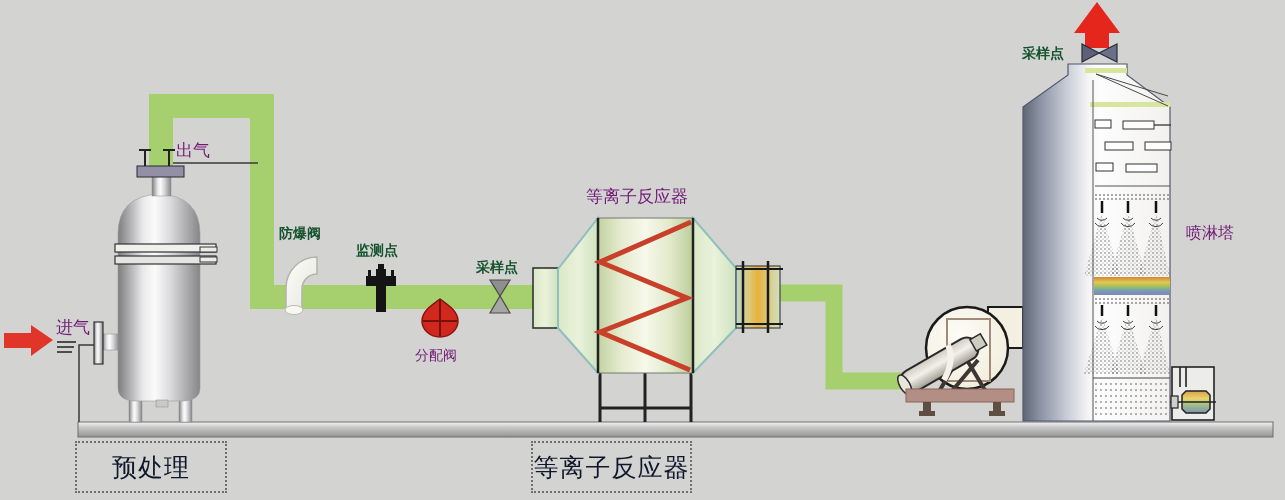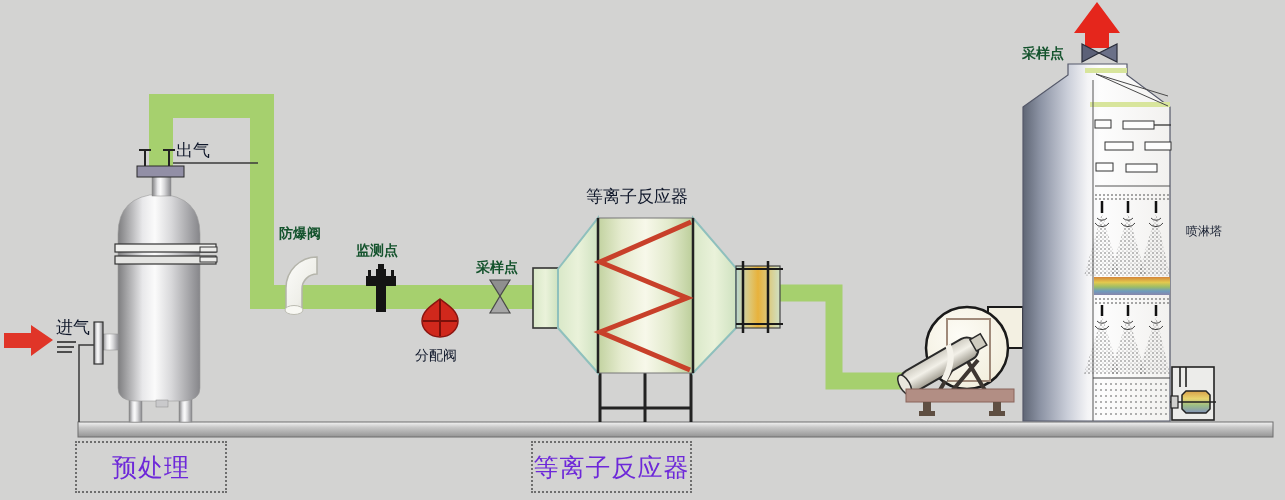--- a/index.html
+++ b/index.html
@@ -1,28 +1,28 @@
 <!DOCTYPE html>
 <html><head>
 <meta charset="utf-8">
 <style>
   html,body{margin:0;padding:0;}
   body{font-family:"Liberation Sans","DejaVu Sans",sans-serif;}
   #stage{
     position:relative;width:1285px;height:500px;background:#d3d3d2;overflow:hidden;
   }
   #scene{position:absolute;left:0;top:0;}
-  .lbl{position:absolute;white-space:nowrap;color:#0f172a;line-height:1;}
+  .lbl{position:absolute;white-space:nowrap;color:#701a75;line-height:1;}
   .lbl-red{color:#14532d;font-weight:bold;font-size:14px;}
   .lbl-black{font-size:17px;}
   .lbl-small-black{font-size:14px;}
   .stage-box{
     position:absolute;top:441px;height:48px;border:2px dotted #6e6e6e;
     display:flex;align-items:center;justify-content:center;
-    font-size:25px;color:#6d28d9;letter-spacing:1px;background:transparent;
+    font-size:25px;color:#0f172a;letter-spacing:1px;background:transparent;
   }
 </style>
 </head>
 <body>
 
 <div id="stage">
 
   <svg id="scene" width="1285" height="500" viewBox="0 0 1285 500">
     <defs>
       <linearGradient id="silverH" x1="0" y1="0" x2="1" y2="0">
@@ -257,21 +257,21 @@
   </svg>
 
   <div class="lbl lbl-black" style="left:176px;top:142px;">出气</div>
   <div class="lbl lbl-black" style="left:56px;top:319px;">进气</div>
   <div class="lbl lbl-red" style="left:279px;top:226px;">防爆阀</div>
   <div class="lbl lbl-red" style="left:356px;top:243px;">监测点</div>
   <div class="lbl lbl-red" style="left:476px;top:260px;">采样点</div>
   <div class="lbl lbl-small-black" style="left:415px;top:348px;">分配阀</div>
   <div class="lbl lbl-black" style="left:586px;top:188px;">等离子反应器</div>
   <div class="lbl lbl-red" style="left:1022px;top:46px;">采样点</div>
-  <div class="lbl" style="left:1186px;top:225px;font-size:12px;">喷淋塔</div>
+  <div class="lbl" style="left:1186px;top:225px;font-size:16px;">喷淋塔</div>
 
   <div class="stage-box" style="left:75px;width:148px;">
     <span>预处理</span>
   </div>
   <div class="stage-box" style="left:531px;width:157px;">
     <span>等离子反应器</span>
   </div>
 
 </div>
 

